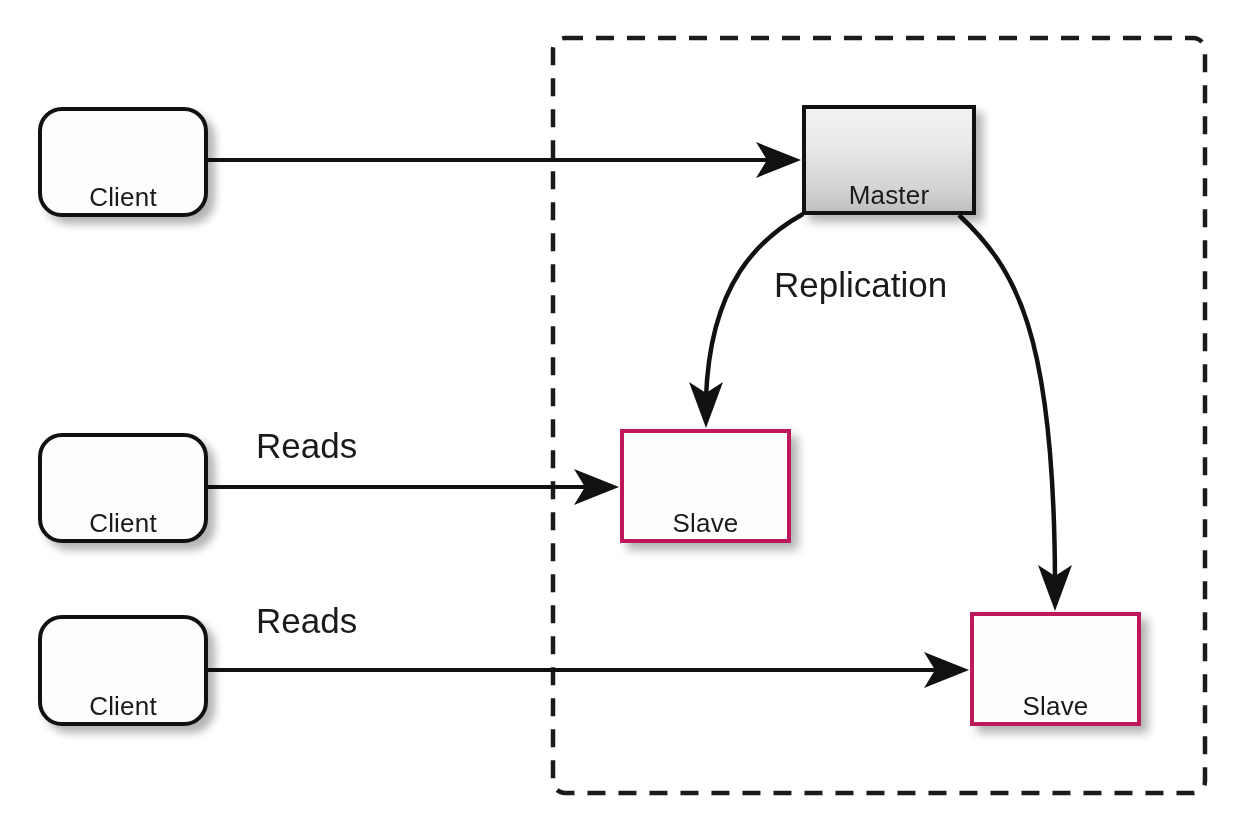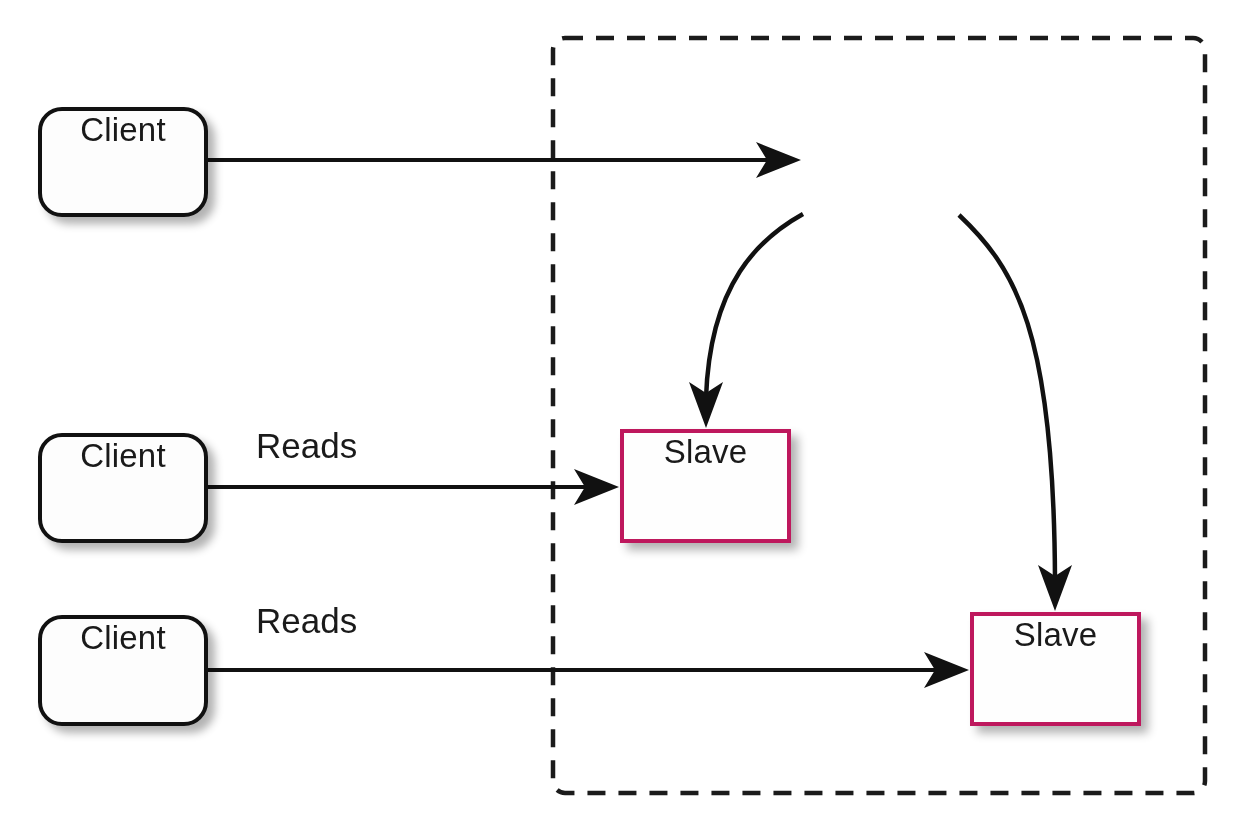--- a/index.html
+++ b/index.html
@@ -19,25 +19,25 @@
     position: absolute;
     left: 0;
     top: 0;
     width: 1246px;
     height: 839px;
   }
   .node {
     position: absolute;
     box-sizing: border-box;
     display: flex;
-    align-items: flex-start;
+    align-items: flex-end;
     justify-content: center;
     color: #1a1a1a;
     font-family: "Liberation Sans", sans-serif;
-    font-size: 33px;
+    font-size: 26px;
     letter-spacing: 0.2px;
     z-index: 3;
   }
   .client-node {
     border: 4px solid #111111;
     border-radius: 24px;
     background: #fdfdfd;
     box-shadow: 7px 7px 9px rgba(0,0,0,0.30);
   }
   .slave-node {
@@ -94,28 +94,32 @@
   </div>
 
   <div class="node client-node" style="left:38px; top:433px; width:170px; height:110px;">
     <span>Client</span>
   </div>
 
   <div class="node client-node" style="left:38px; top:615px; width:170px; height:111px;">
     <span>Client</span>
   </div>
 
+  <div class="node master-node" style="left:802px; top:105px; width:174px; height:110px;">
+    <span>Master</span>
+  </div>
 
   <div class="node slave-node" style="left:620px; top:429px; width:171px; height:114px;">
     <span>Slave</span>
   </div>
 
   <div class="node slave-node" style="left:970px; top:612px; width:171px; height:114px;">
     <span>Slave</span>
   </div>
 
 
   <div class="edge-label" style="left:256px; top:426px;">Reads</div>
 
   <div class="edge-label" style="left:256px; top:601px;">Reads</div>
 
+  <div class="edge-label" style="left:774px; top:265px;">Replication</div>
 
 </div>
 
 </body></html>

